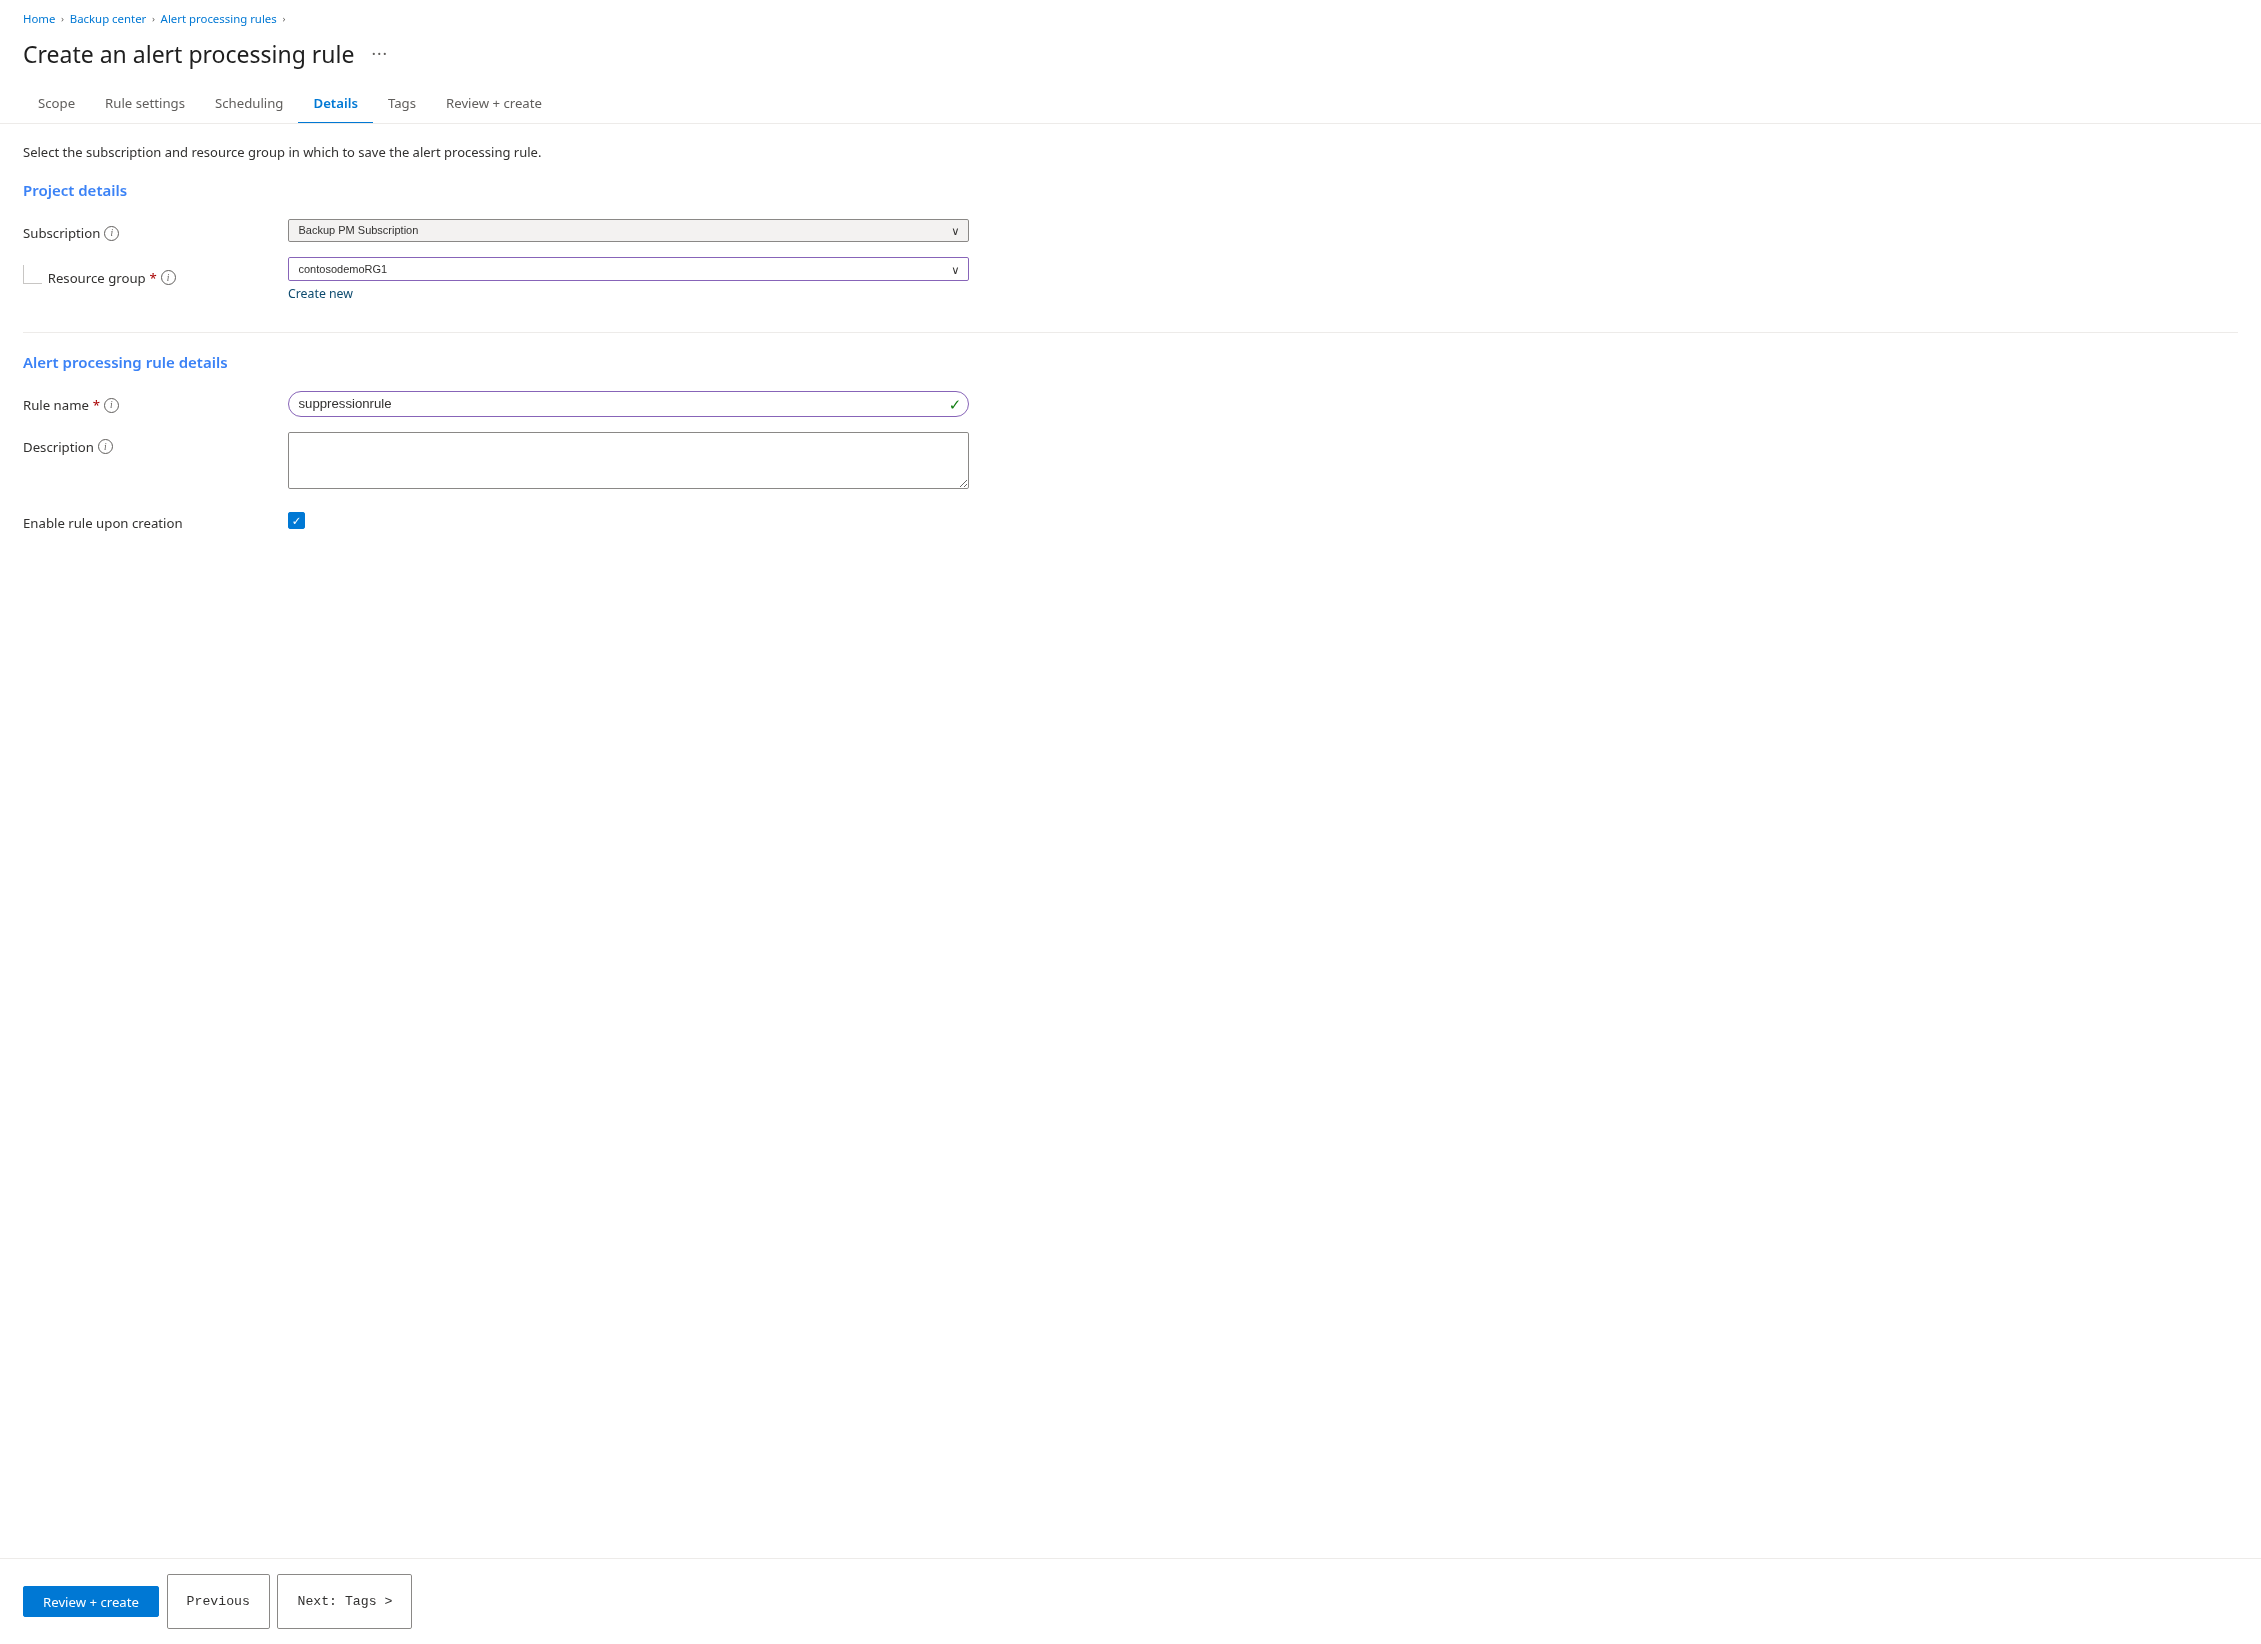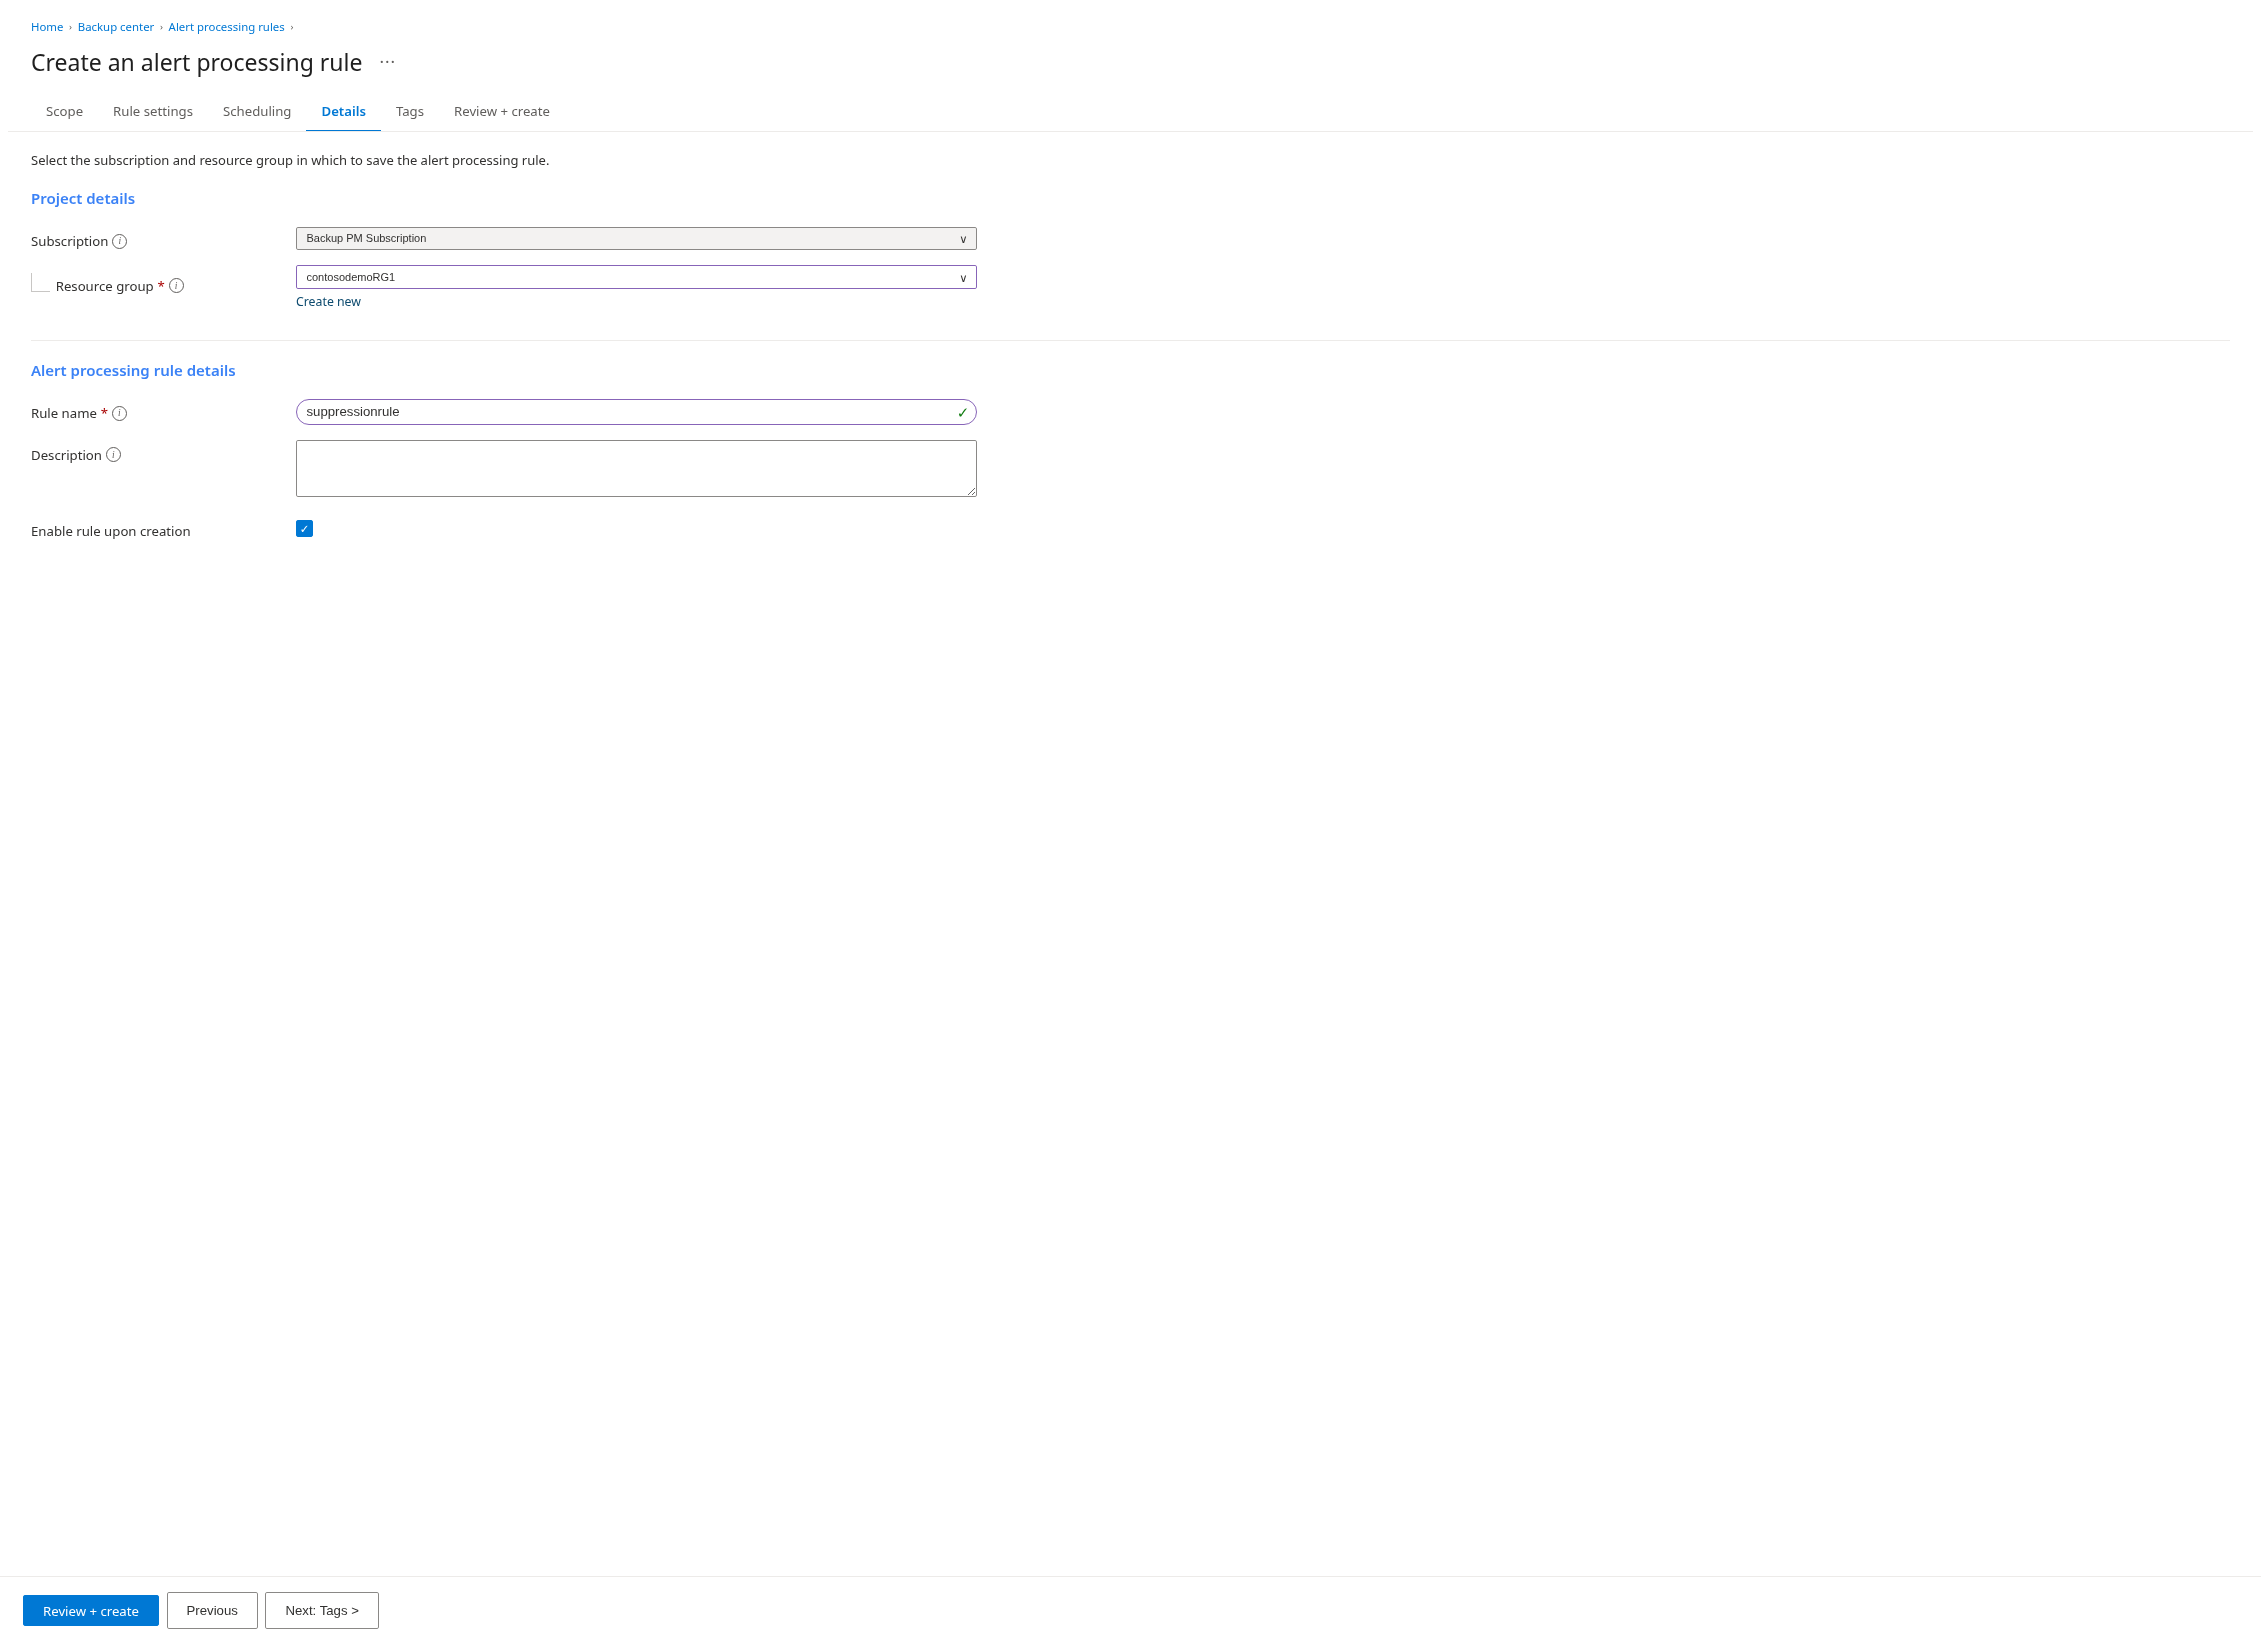--- a/index.html
+++ b/index.html
@@ -7,21 +7,21 @@
       font-family: 'Segoe UI', system-ui, -apple-system, sans-serif;
       font-size: 13.2px;
       color: #323130;
       background: #ffffff;
       display: flex;
       flex-direction: column;
       min-height: 100vh;
     }
     .page-wrapper {
       flex: 1;
-      padding: 8px;
+      padding: 0;
     }
     .breadcrumb {
       display: flex;
       align-items: center;
       padding: 11.4px 23px 7.6px 23px;
       font-size: 11.4px;
       gap: 3.8px;
       flex-wrap: wrap;
     }
     .breadcrumb-link {
@@ -245,28 +245,28 @@
       padding: 5.7px 19px;
       background: #0078d4;
       color: #ffffff;
       border: 0.9px solid #0078d4;
       border-radius: 1.9px;
       font-size: 13.2px;
       cursor: pointer;
       font-family: inherit;
     }
     .btn-secondary {
-      padding: 10px 19px;
+      padding: 19px 19px;
       background: #ffffff;
       color: #323130;
       border: 0.9px solid #8a8886;
       border-radius: 1.9px;
       font-size: 13.2px;
       cursor: pointer;
-      font-family: Liberation Sans, sans-serif;
+      font-family: Liberation Mono, monospace;
     }
     .divider {
       border: none;
       border-top: 0.9px solid #edebe9;
       margin: 0 0 19px 0;
     }
   </style>
 </head>
 <body>
 

